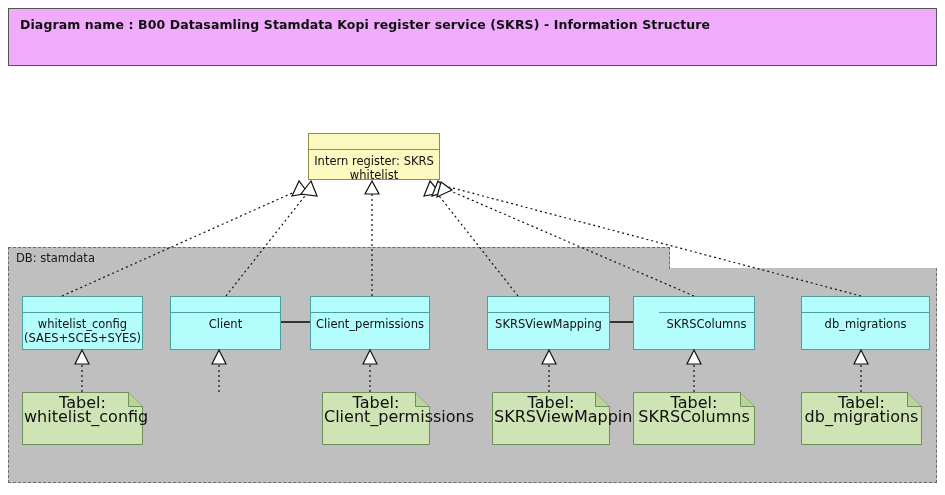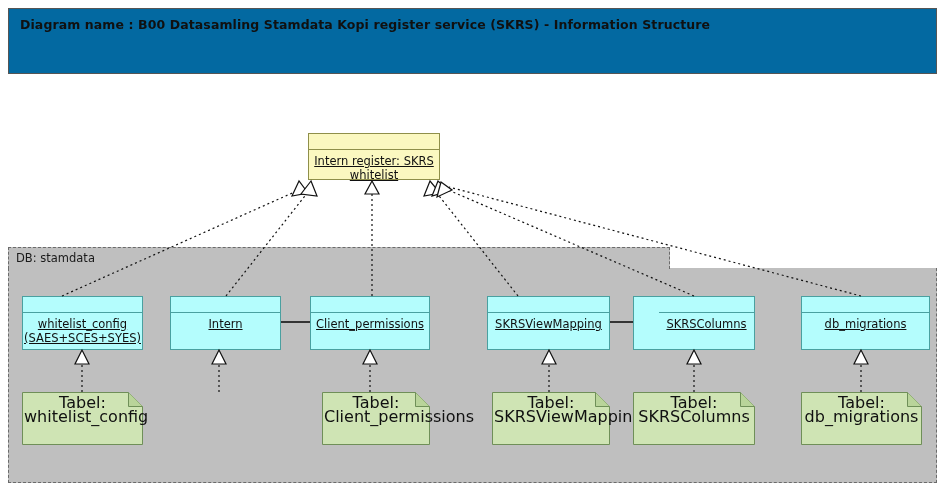--- a/index.html
+++ b/index.html
@@ -16,22 +16,22 @@
     font-family: "DejaVu Sans", "Liberation Sans", sans-serif;
     overflow: hidden;
   }
 
   
   .header-banner {
     position: absolute;
     left: 8px;
     top: 8px;
     width: 929px;
-    height: 66px;
-    background: #0369a1;
+    height: 58px;
+    background: #f0abfc;
     border: 1px solid #555555;
     box-sizing: border-box;
   }
   .header-line {
     position: absolute;
     left: 11px;
     white-space: pre;
     font-size: 12.5px;
     font-weight: bold;
     color: #101010;
@@ -102,21 +102,20 @@
     justify-content: center;
     padding-top: 4px;
   }
   .uml-box .uml-label {
     font-size: 11.5px;
     color: #101010;
     text-align: center;
     line-height: 14px;
     white-space: pre-line;
     padding: 0 3px;
-    text-decoration: underline;
   }
 
   .uml-box.yellow {
     background: #fbf8c0;
     border-color: #8f8f4a;
   }
   .uml-box.yellow .compartment-top { border-bottom-color: #8f8f4a; }
 
   .uml-box.cyan {
     background: #b4fdfd;
@@ -186,21 +185,21 @@
     <div class="compartment-top"></div>
     <div class="compartment-body">
       <span class="uml-label">whitelist_config
 (SAES+SCES+SYES)</span>
     </div>
   </div>
 
   <div class="uml-box cyan" style="left:170px; top:296px; width:111px; height:54px;">
     <div class="compartment-top"></div>
     <div class="compartment-body">
-      <span class="uml-label">Intern</span>
+      <span class="uml-label">Client</span>
     </div>
   </div>
 
   <div class="uml-box cyan" style="left:310px; top:296px; width:120px; height:54px;">
     <div class="compartment-top"></div>
     <div class="compartment-body">
       <span class="uml-label">Client_permissions</span>
     </div>
   </div>
 

